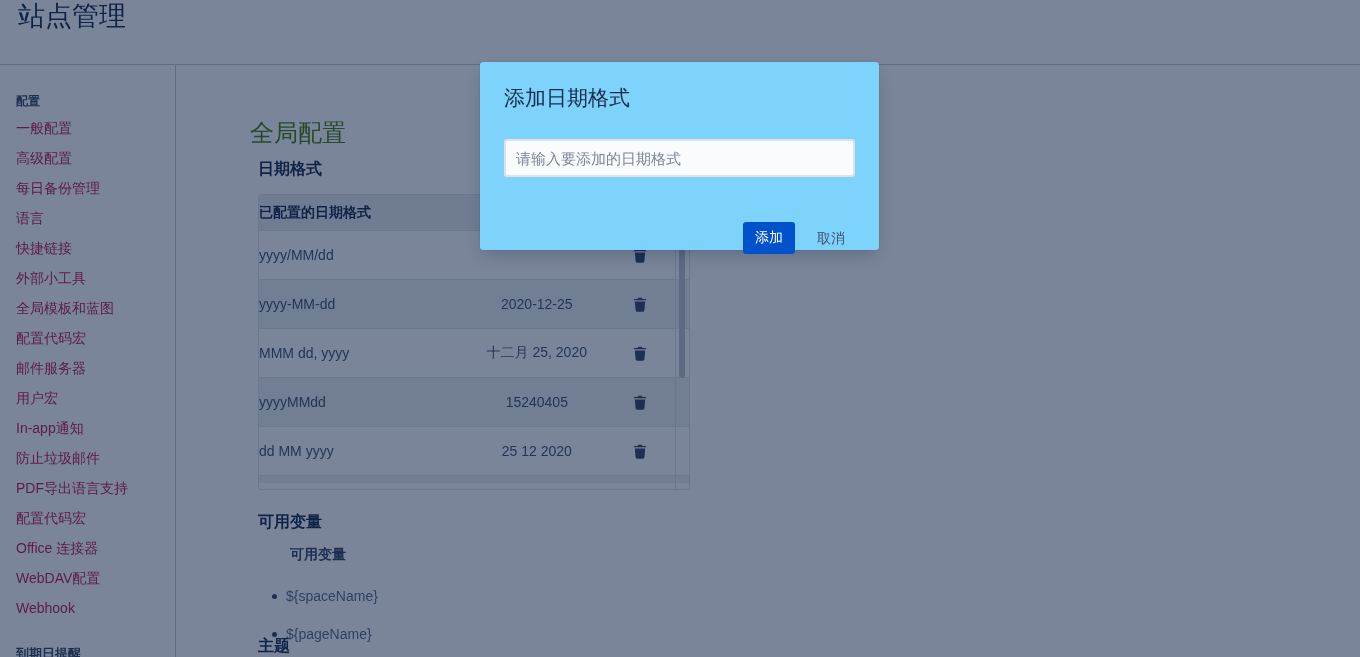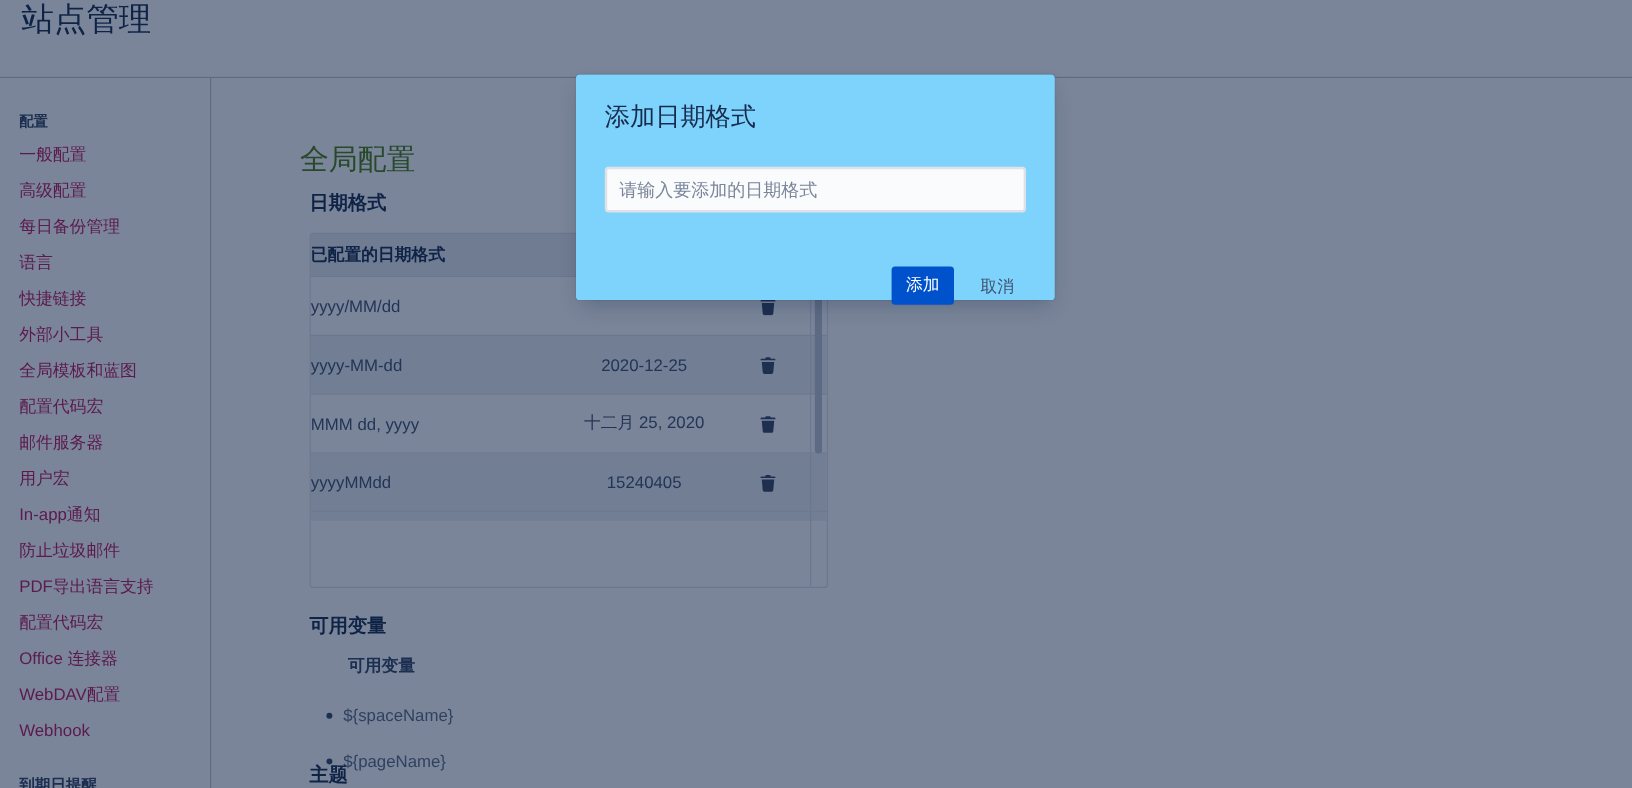--- a/index.html
+++ b/index.html
@@ -239,20 +239,32 @@
     <div class="c-example"><span>15240405</span></div>
     <div class="c-action">
       <button class="trash-btn">
         <svg width="14" height="15" viewBox="0 0 14 15">
           <path d="M5.2 0.8 L8.8 0.8 L9.4 2 L12.4 2 C12.9 2 13.2 2.4 13.2 2.9 L13.2 3.3 L0.8 3.3 L0.8 2.9 C0.8 2.4 1.1 2 1.6 2 L4.6 2 Z"></path>
           <path d="M1.8 4.6 L12.2 4.6 L11.4 13.3 C11.3 14.1 10.7 14.7 9.9 14.7 L4.1 14.7 C3.3 14.7 2.7 14.1 2.6 13.3 Z"></path>
         </svg>
       </button>
     </div>
   </div>
+        <div class="dt-row">
+    <div class="c-format"><span>dd MM yyyy</span></div>
+    <div class="c-example"><span>25 12 2020</span></div>
+    <div class="c-action">
+      <button class="trash-btn">
+        <svg width="14" height="15" viewBox="0 0 14 15">
+          <path d="M5.2 0.8 L8.8 0.8 L9.4 2 L12.4 2 C12.9 2 13.2 2.4 13.2 2.9 L13.2 3.3 L0.8 3.3 L0.8 2.9 C0.8 2.4 1.1 2 1.6 2 L4.6 2 Z"></path>
+          <path d="M1.8 4.6 L12.2 4.6 L11.4 13.3 C11.3 14.1 10.7 14.7 9.9 14.7 L4.1 14.7 C3.3 14.7 2.7 14.1 2.6 13.3 Z"></path>
+        </svg>
+      </button>
+    </div>
+  </div>
       </div>
     <div class="dt-partial"></div>
     <div class="sb-line"></div>
     <div class="sb-thumb"></div>
   </div>
 
   <div class="sec-heading mail">可用变量</div>
   <div class="vars-heading">可用变量</div>
   <ul class="vars-list" id="vars-list">
       <li><span>${spaceName}</span></li>

